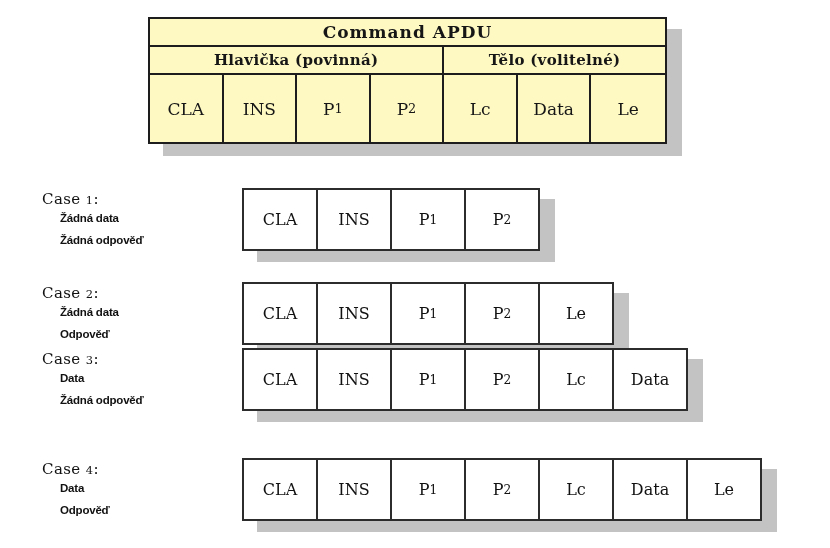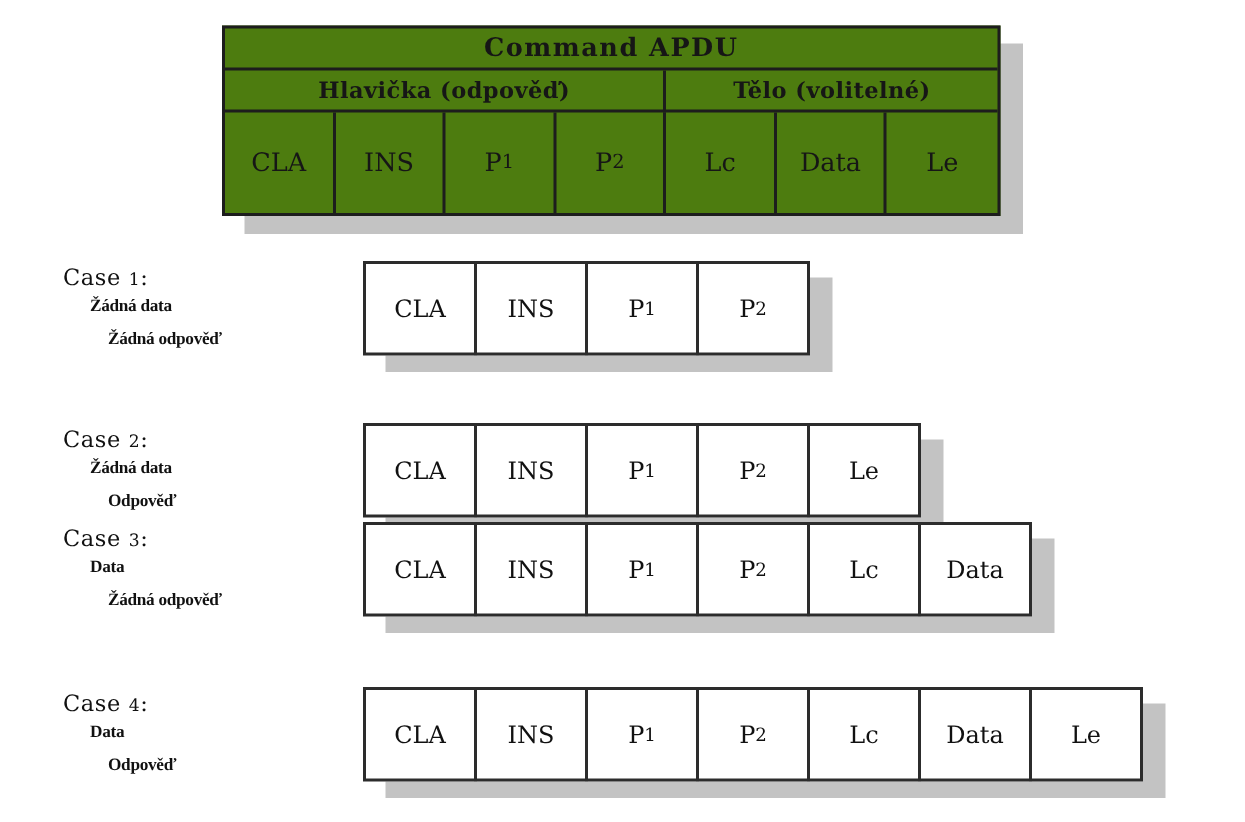--- a/index.html
+++ b/index.html
@@ -13,21 +13,21 @@
   }
 
   
   .tbl-shadow{
     position:absolute;left:163px;top:29px;width:519px;height:127px;
     background:#c3c3c3;
   }
   .apdu-table{
     position:absolute;left:148px;top:17px;width:519px;height:127px;
     box-sizing:border-box;
-    background:#4d7c0f;
+    background:#fef9c3;
     border:2px solid #1d1d1d;
     display:grid;
     grid-template-columns:repeat(7,1fr);
     grid-template-rows:28px 28px 1fr;
   }
   .cell{
     display:flex;align-items:center;justify-content:center;
     box-sizing:border-box;
     white-space:nowrap;
   }
@@ -49,26 +49,26 @@
   .cell.field:last-child{border-right:none;}
 
   
   .case{position:absolute;left:0;width:830px;height:80px;}
   .case-title{
     position:absolute;left:42px;top:2px;
     font-size:15px;letter-spacing:0.4px;color:#111;
   }
   .case-line{
     position:absolute;left:60px;
-    font-family:Liberation Serif, serif;
+    font-family:Liberation Sans, sans-serif;
     font-size:11.5px;font-weight:bold;letter-spacing:-0.2px;color:#111;
     white-space:nowrap;
   }
   .case-line.l1{top:24px;}
-  .case-line.l2{top:46px;margin-left:12px;}
+  .case-line.l2{top:46px;}
 
   .strip{position:absolute;left:242px;top:0;display:inline-block;}
   .strip-shadow{
     position:absolute;left:15px;top:11px;width:100%;height:100%;
     background:#c3c3c3;
   }
   .boxes{position:relative;display:flex;}
   .box{
     box-sizing:border-box;
     width:76px;height:63px;
@@ -84,32 +84,32 @@
   .fig{font-size:0.76em;}
 </style>
 </head>
 <body>
 
 <div class="canvas">
 
   <div class="tbl-shadow"></div>
   <div class="apdu-table">
     <div class="cell title">Command APDU</div>
-    <div class="cell group g4">Hlavička (odpověď)</div>
+    <div class="cell group g4">Hlavička (povinná)</div>
     <div class="cell group g3">Tělo (volitelné)</div>
     <div class="cell field osf">CLA</div>
     <div class="cell field osf">INS</div>
     <div class="cell field osf">P<span class="fig">1</span></div>
     <div class="cell field osf">P<span class="fig">2</span></div>
     <div class="cell field osf">Lc</div>
     <div class="cell field osf">Data</div>
     <div class="cell field osf">Le</div>
   </div>
 
-  <div class="case" style="top:174px;">
+  <div class="case" style="top:188px;">
     <div class="case-title osf">Case <span class="fig">1</span>:</div>
     <div class="case-line l1">Žádná data</div>
     <div class="case-line l2">Žádná odpověď</div>
     <div class="strip">
       <div class="strip-shadow"></div>
       <div class="boxes">
         <div class="box osf">CLA</div>
         <div class="box osf">INS</div>
         <div class="box osf">P<span class="fig">1</span></div>
         <div class="box osf">P<span class="fig">2</span></div>

